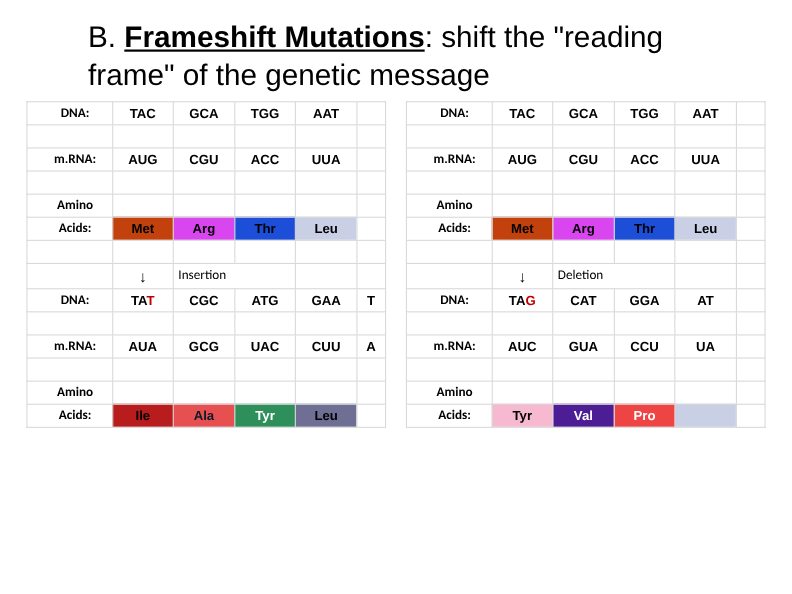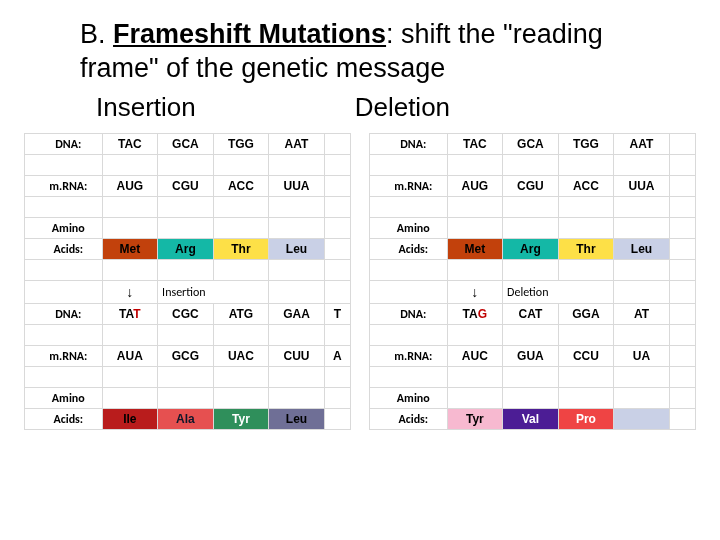--- a/index.html
+++ b/index.html
@@ -11,46 +11,41 @@
   .panel{flex:1}
   table{border-collapse:collapse;width:100%;font-size:12px;font-weight:bold}
   td{border:1px solid #d9d9d9;padding:3px 4px;height:14px;text-align:center}
   td.lab{font-family:Calibri,Arial,sans-serif;text-align:center;padding-left:14px;width:55px}
   td.w{width:44px}
   td.n{width:16px}
   .arrow{font-size:14px}
   .mutlab{font-family:Calibri,Arial,sans-serif;font-weight:normal;text-align:left}
   .red{color:#c00000}
   .c-met{background:#c2410c}
-  .c-arg{background:#14b8a6}
-  .c-thr{background:#fde047}
+  .c-arg{background:#d946ef}
+  .c-thr{background:#1d4ed8}
   .c-leu{background:#c9d0e6}
   .c-ile{background:#b91c1c}
   .c-ala{background:#e65050;color:#0f172a}
   .c-tyr{background:#2f8f5b;color:#fff}
   .c-leu2{background:#6f6f96}
   .c-tyr2{background:#f7b9d0}
   .c-val{background:#4c1d95;color:#fff}
   .c-pro{background:#ef4444;color:#fff}
   .c-none{background:#c9d0e6}
 </style>
 </head>
 <body>
 
 <div class="slide">
 
   <p class="title">
     <span>B.</span>
     <b><u>Frameshift Mutations</u></b><span>: shift the "reading frame" of the genetic message</span>
   </p>
-  <p class="sub">
-    <span>Insertion</span>
-    &nbsp;&nbsp;&nbsp;&nbsp;&nbsp;&nbsp;&nbsp;&nbsp;&nbsp;&nbsp;&nbsp;&nbsp;&nbsp;&nbsp;&nbsp;&nbsp;&nbsp;&nbsp;&nbsp;&nbsp;
-    <span>Deletion</span>
-  </p>
 
   <div class="panels">
 
     <div class="panel">
       <table>
         <tbody>
             <tr>
               <td class="lab">DNA:</td>
           <td class="w">TAC</td>
           <td class="w">GCA</td>

